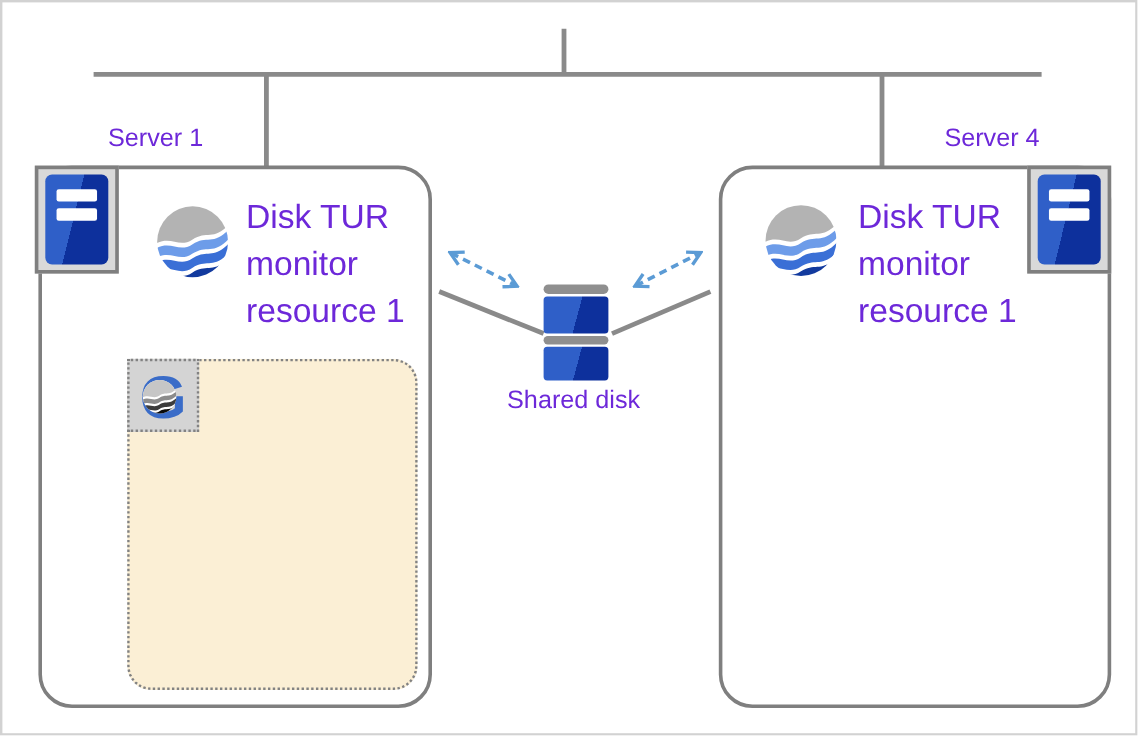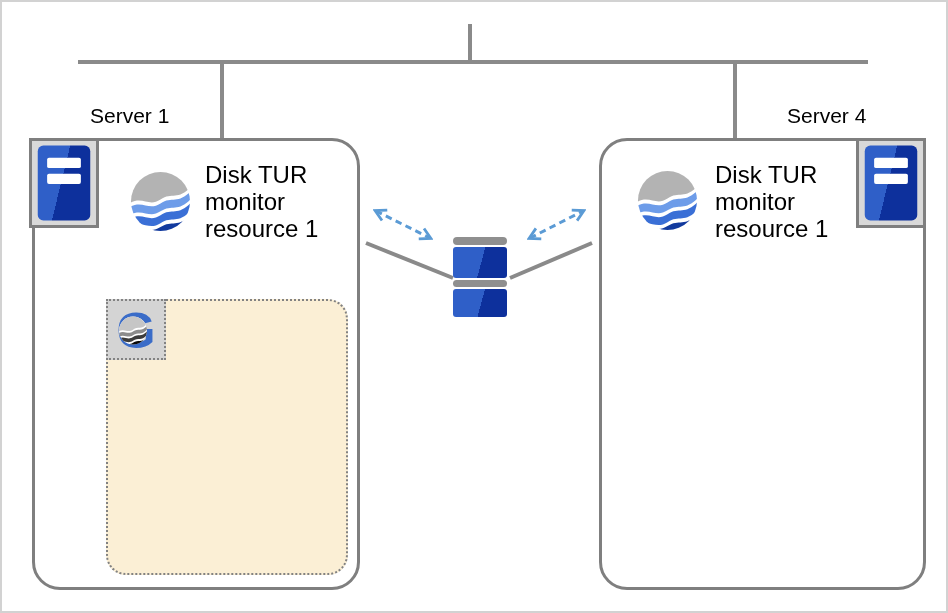--- a/index.html
+++ b/index.html
@@ -4,21 +4,21 @@
 <style>
   html,body{margin:0;padding:0;background:#ffffff;}
   .canvas{
     position:relative;
     width:948px;height:613px;
     background:#ffffff;
     border:2px solid #D2D2D2;
     box-sizing:border-box;
     overflow:hidden;
     font-family:"Liberation Sans", sans-serif;
-    color:#000000;
+    color:#6d28d9;
   }
   .lines-layer{position:absolute;left:0;top:0;width:948px;height:613px;}
   .label{position:absolute;font-size:21px;line-height:1.15;white-space:nowrap;}
   .server-box{
     position:absolute;
     background:#ffffff;
     border:3px solid #7F7F7F;
     border-radius:28px;
     box-sizing:border-box;
   }
@@ -26,21 +26,21 @@
     position:absolute;
     width:70px;height:90px;
     background:#D9D9D9;
     border:3px solid #7F7F7F;
     box-sizing:border-box;
     display:flex;align-items:center;justify-content:center;
   }
   .wave-icon{position:absolute;width:63px;height:63px;}
   .monitor-text{
     position:absolute;
-    font-size:24px;line-height:27px;
+    font-size:28px;line-height:39px;
     white-space:pre-line;
   }
   .failover-box{
     position:absolute;
     left:104px;top:297px;width:242px;height:276px;
     background:#FBEFD5;
     border:2px dotted #828282;
     border-radius:20px;
     box-sizing:border-box;
   }
@@ -179,14 +179,15 @@
   <div class="monitor-text" style="left:713px;top:159px;">Disk TUR
 monitor
 resource 1</div>
 
   <div class="disk-stack">
     <div class="disk-cap"></div>
     <div class="disk-body b1"></div>
     <div class="disk-cap small"></div>
     <div class="disk-body b2"></div>
   </div>
+  <div class="label center" style="left:396px;top:320px;width:160px;">Shared disk</div>
 
 </div>
 
 </body></html>

